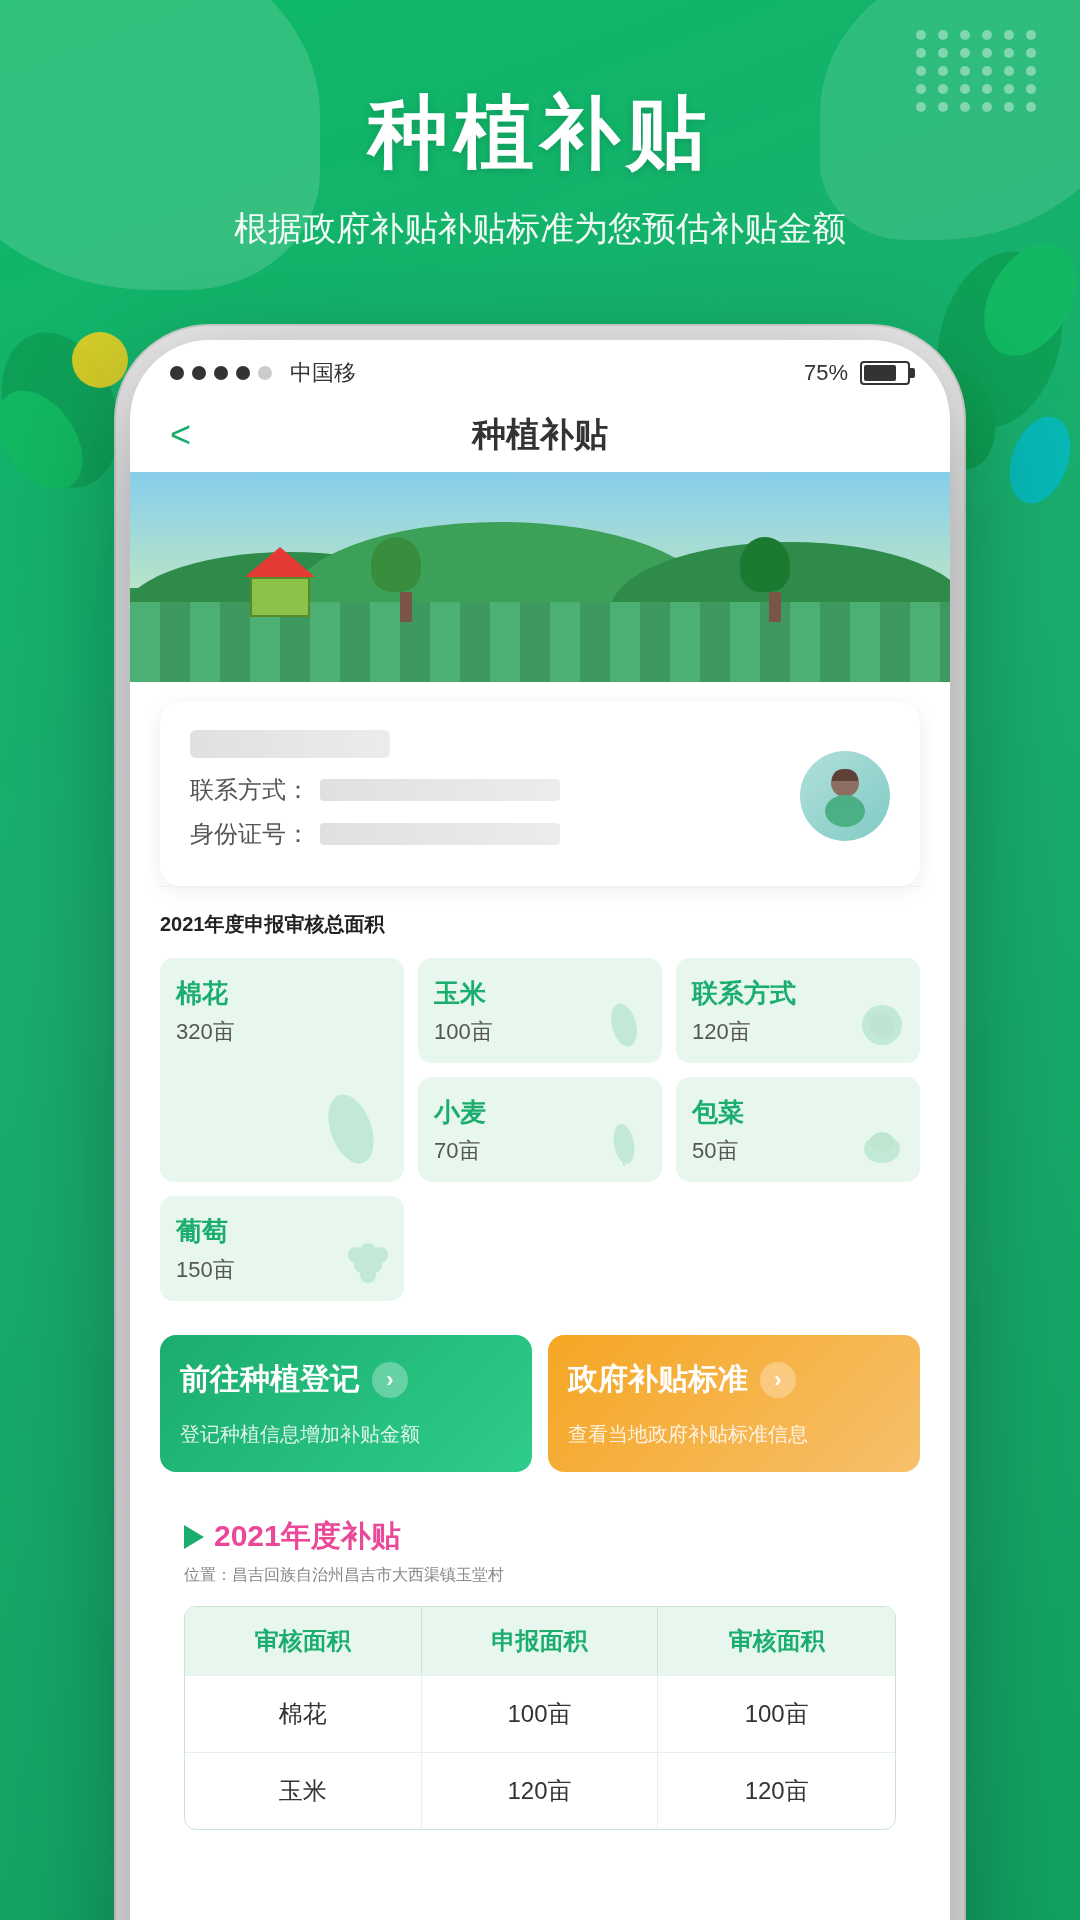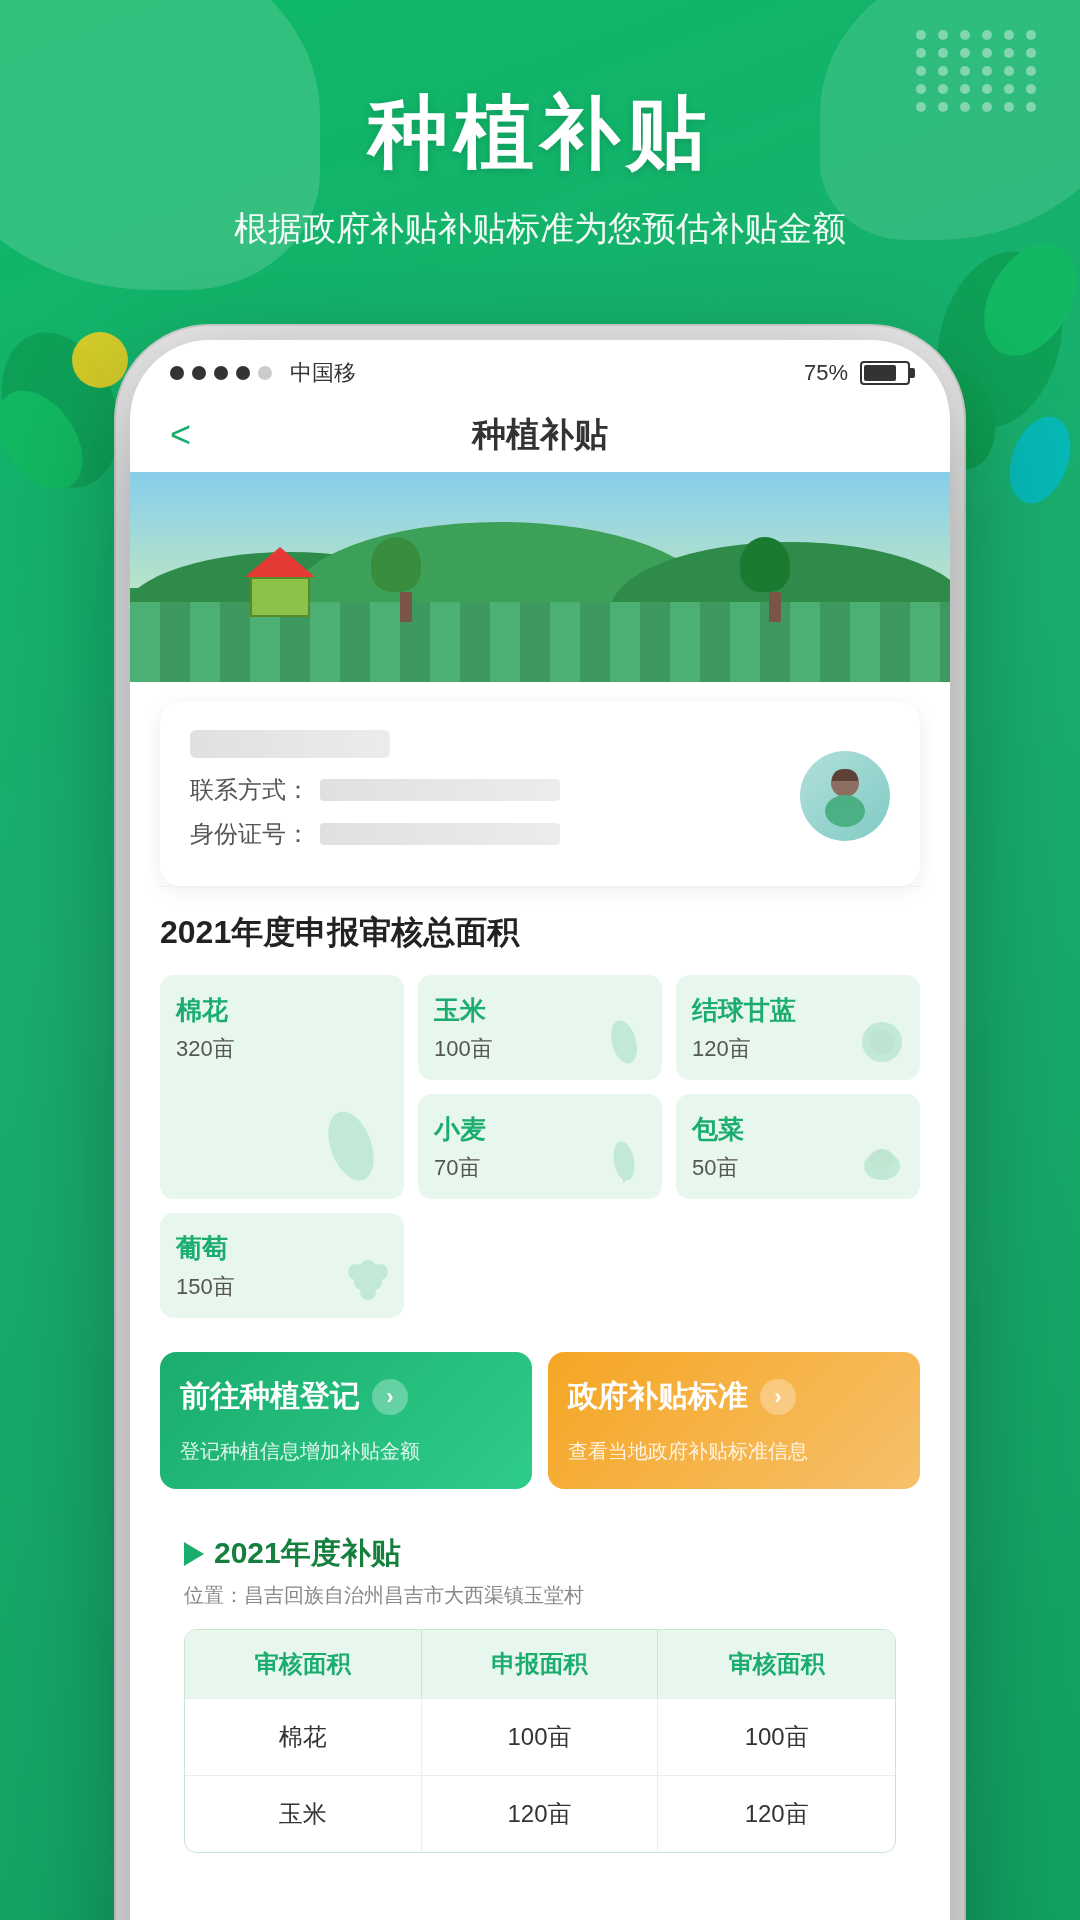--- a/index.html
+++ b/index.html
@@ -262,21 +262,21 @@
     .avatar-svg { width:70px; height:70px; }
 
     
     .divider { height: 1px; background: #f0f0f0; margin: 0; }
 
     
     .area-section {
       padding: 24px 0 10px;
     }
     .section-title {
-      font-size: 32px; font-weight: 700; color: #222;
+      font-size: 20px; font-weight: 700; color: #222;
       margin-bottom: 20px;
     }
     .crop-grid {
       display: grid;
       grid-template-columns: 1fr 1fr 1fr;
       gap: 14px;
     }
     .crop-card {
       background: #e8f7ee;
       border-radius: 14px;
@@ -338,24 +338,24 @@
       display: flex; align-items: center; gap: 10px;
       margin-bottom: 8px;
     }
     .triangle-icon {
       width: 0; height: 0;
       border-top: 12px solid transparent;
       border-bottom: 12px solid transparent;
       border-left: 20px solid #1aad6e;
     }
     .subsidy-title {
-      font-size: 30px; font-weight: 700; color: #15803d;
+      font-size: 30px; font-weight: 700; color: #ec4899;
     }
     .location-text {
-      font-size: 20px; color: #888; margin-bottom: 20px;
+      font-size: 16px; color: #888; margin-bottom: 20px;
     }
 
     
     .data-table {
       width: 100%;
       border: 1.5px solid #c8e6d0;
       border-radius: 12px;
       overflow: hidden;
     }
     .table-header {
@@ -549,21 +549,21 @@
         <div style="display:contents">
           <div class="crop-card">
             <div class="crop-name">玉米</div>
             <div class="crop-area">100亩</div>
             <svg class="leaf-icon" width="60" height="60" viewBox="0 0 60 60">
               <ellipse cx="30" cy="30" rx="12" ry="22" fill="#1aad6e" transform="rotate(-15 30 30)"></ellipse>
               <line x1="30" y1="10" x2="30" y2="50" stroke="#1aad6e" stroke-width="2.5"></line>
             </svg>
           </div>
           <div class="crop-card">
-            <div class="crop-name">结球甘蓝</div>
+            <div class="crop-name">联系方式</div>
             <div class="crop-area">120亩</div>
             <svg class="leaf-icon" width="60" height="60" viewBox="0 0 60 60">
               <ellipse cx="30" cy="30" rx="20" ry="20" fill="#1aad6e"></ellipse>
               <ellipse cx="30" cy="30" rx="12" ry="12" fill="#0d8a52"></ellipse>
             </svg>
           </div>
           <div class="crop-card">
             <div class="crop-name">小麦</div>
             <div class="crop-area">70亩</div>
             <svg class="leaf-icon" width="60" height="60" viewBox="0 0 60 60">

